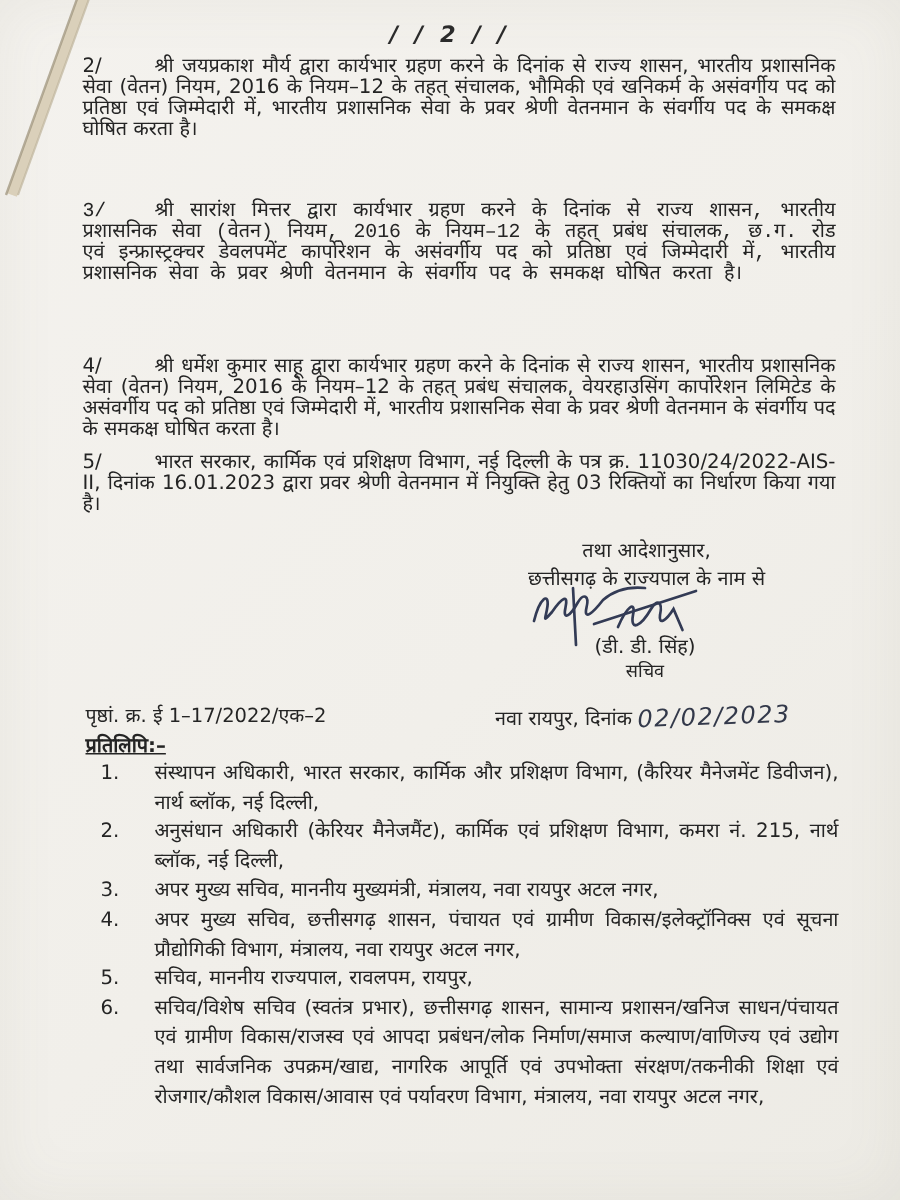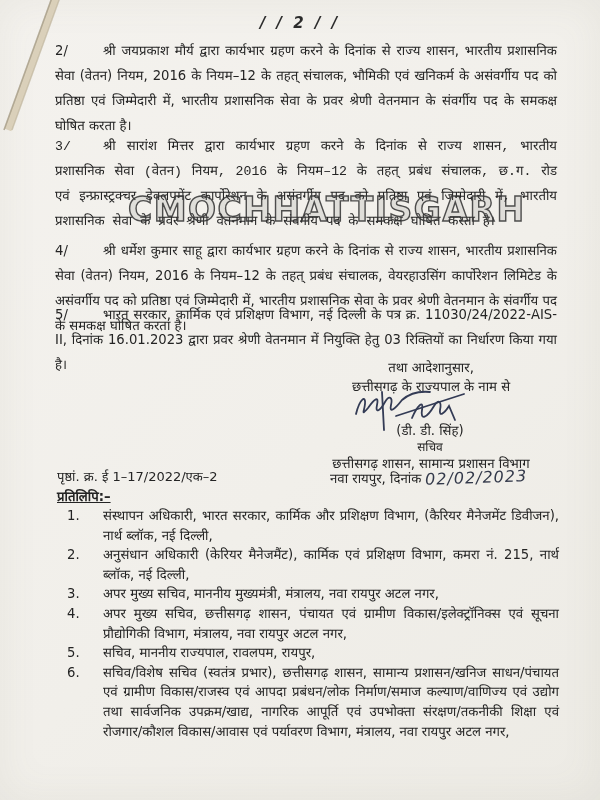--- a/index.html
+++ b/index.html
@@ -29,21 +29,21 @@
     letter-spacing: 3px;
     color: #2b2b2b;
     font-style: italic;
   }
 
   .para {
     position: absolute;
     left: 55px;
     width: 502px;
     font-size: 13.2px;
-    line-height: 25px;
+    line-height: 14px;
     text-align: justify;
     color: #242424;
   }
   .para-num {
     display: inline-block;
     width: 48px;
     font-weight: 500;
   }
   #para-2 { top: 38px; }
   #para-3 { top: 134px; font-family: Liberation Mono, monospace; }
@@ -143,39 +143,37 @@
   </div>
 
   <div class="para" id="para-4">
     <span class="para-num">4/</span><span>श्री धर्मेश कुमार साहू द्वारा कार्यभार ग्रहण करने के दिनांक से राज्य शासन, भारतीय प्रशासनिक सेवा (वेतन) नियम, 2016 के नियम–12 के तहत् प्रबंध संचालक, वेयरहाउसिंग कार्पोरेशन लिमिटेड के असंवर्गीय पद को प्रतिष्ठा एवं जिम्मेदारी में, भारतीय प्रशासनिक सेवा के प्रवर श्रेणी वेतनमान के संवर्गीय पद के समकक्ष घोषित करता है।</span>
   </div>
 
   <div class="para" id="para-5">
     <span class="para-num">5/</span><span>भारत सरकार, कार्मिक एवं प्रशिक्षण विभाग, नई दिल्ली के पत्र क्र. 11030/24/2022-AIS-II, दिनांक 16.01.2023 द्वारा प्रवर श्रेणी वेतनमान में नियुक्ति हेतु 03 रिक्तियों का निर्धारण किया गया है।</span>
   </div>
 
-  <div class="watermark">CMOCHHATTISGARH</div>
 
   <div class="closing-block">
     <div>तथा आदेशानुसार,</div>
     <div>छत्तीसगढ़ के राज्यपाल के नाम से</div>
   </div>
 
   <svg class="signature-svg" width="125" height="48" viewBox="0 0 125 48">
     <g fill="none" stroke="#333b55" stroke-width="1.8" stroke-linecap="round">
       <path d="M4,28 C8,12 14,9 13,18 C12,26 9,30 16,22 C23,12 27,10 25,19 C23,28 28,25 33,16 C37,9 41,11 39,19 C37,28 43,23 50,14 C58,7 68,5 78,6"></path>
       <path d="M60,32 C66,18 72,14 70,24 C68,35 75,32 82,20 C86,13 90,15 88,24 C87,31 92,28 97,20 L103,34"></path>
       <path d="M30,6 L32,44"></path>
       <path d="M44,30 L112,8"></path>
     </g>
   </svg>
 
   <div class="signatory-name">(डी. डी. सिंह)</div>
   <div class="signatory-title">सचिव</div>
-  <div class="signatory-dept">छत्तीसगढ़ शासन, सामान्य प्रशासन विभाग</div>
 
   <div class="place-date-line">
     <span>नवा रायपुर, दिनांक </span><span class="handwritten-date">02/02/2023</span>
   </div>
 
   <div class="ref-number">पृष्ठां. क्र. ई 1–17/2022/एक–2</div>
   <div class="copy-heading">प्रतिलिपि:–</div>
 
   <div class="copy-list">
     <div class="copy-item">

